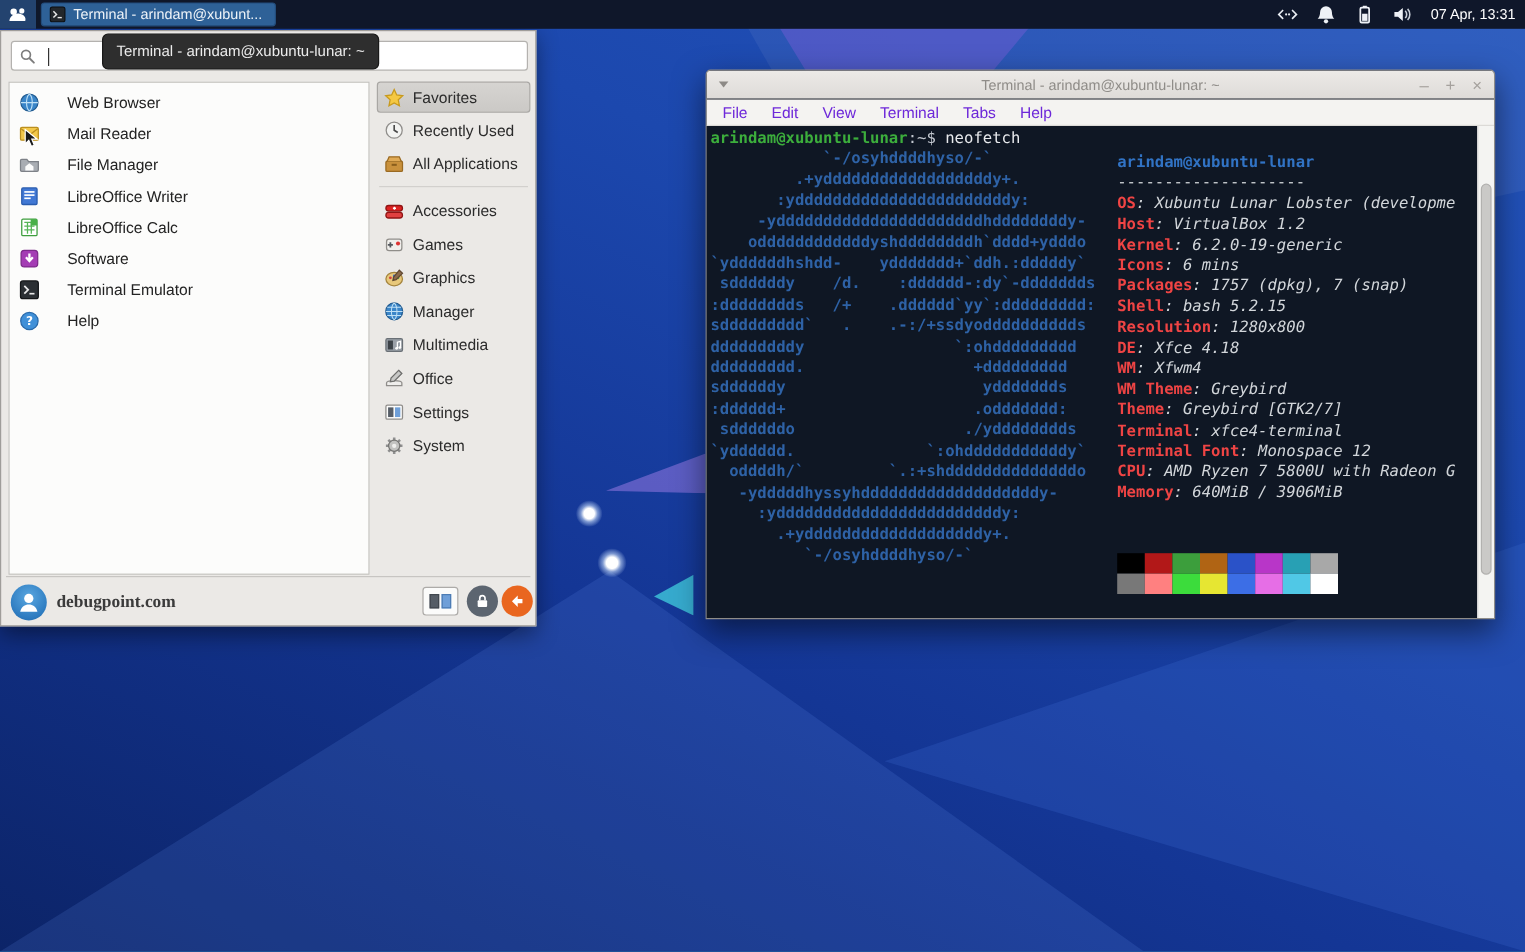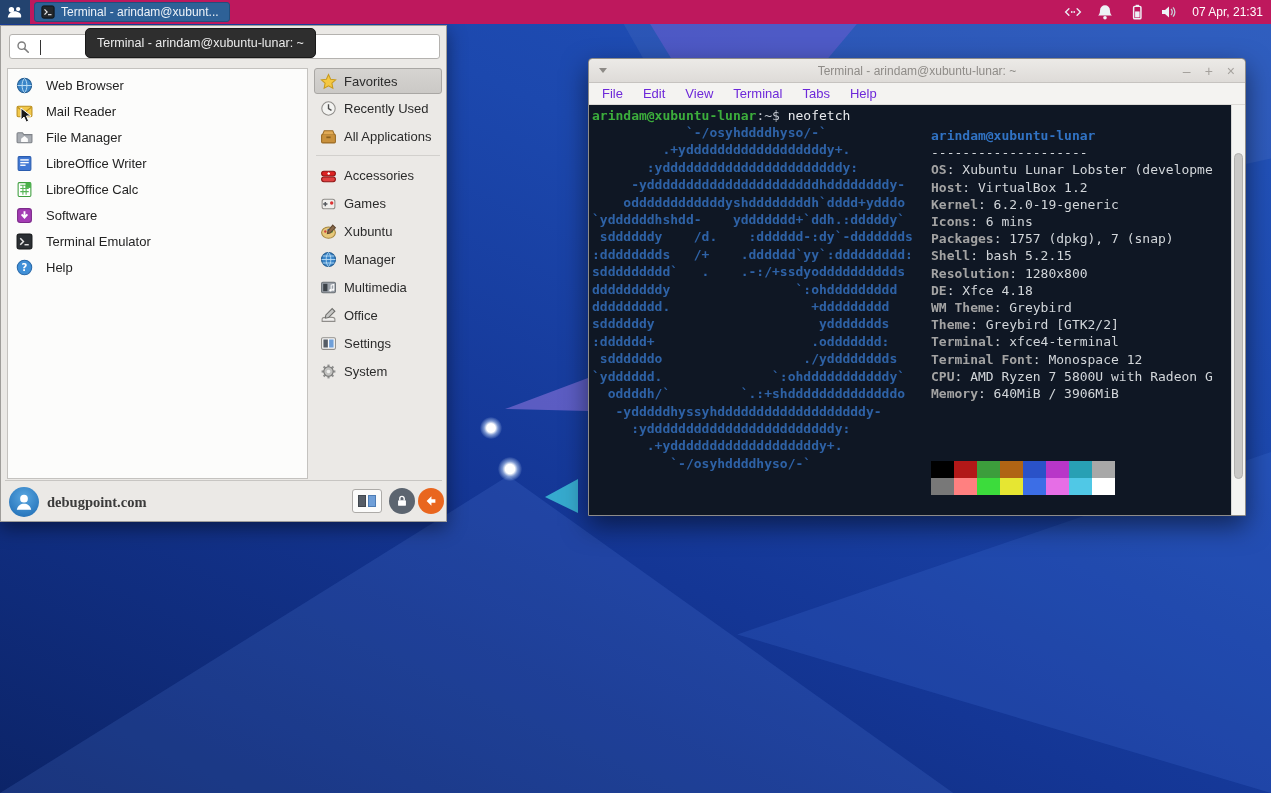--- a/index.html
+++ b/index.html
@@ -14,41 +14,41 @@
   .tri2 { background:rgba(135,95,220,0.38); clip-path:polygon(50% 0,69% 0,58% 21%); }
   .tri3 { background:rgba(110,155,245,0.15); clip-path:polygon(0 100%,40% 60%,75% 100%); }
   .tri4 { background:rgba(80,130,235,0.18); clip-path:polygon(58% 80%,100% 57%,100% 100%); }
   .tri5 { background:rgba(60,190,215,0.85); clip-path:polygon(545px 497px,578px 479px,578px 513px); }
   .tri6 { background:rgba(150,120,225,0.55); clip-path:polygon(505px 409px,588px 378px,588px 411px); }
   .dot { position:absolute; border-radius:50%; background:radial-gradient(circle,#ffffff 0 28%, rgba(210,230,255,.55) 45%, rgba(150,190,255,0) 72%); }
   .dot1 { left:480px; top:417px; width:22px; height:22px; }
   .dot2 { left:498px; top:457px; width:24px; height:24px; }
 
   
-  .panel { position:absolute; left:0; top:0; width:1271px; height:24px; background:#be185d;
+  .panel { position:absolute; left:0; top:0; width:1271px; height:24px; background:#0f172a;
     display:flex; align-items:center; z-index:40; }
   .whisker-btn { width:30px; height:24px; display:flex; align-items:center; justify-content:center;
     background:#23436f; cursor:default; }
   .task-btn { margin-left:4px; width:196px; height:20px; background:#2e6197; border:1px solid #234d7c;
     border-radius:3px; display:flex; align-items:center; gap:6px; padding:0 6px; overflow:hidden; }
   .task-btn .label { color:#eef3f8; font-size:12px; white-space:nowrap; overflow:hidden; }
   .tray { margin-left:auto; display:flex; align-items:center; gap:14px; padding-right:6px; }
   .tray .ticn { width:18px; height:18px; display:flex; align-items:center; justify-content:center; }
   .clock { color:#ffffff; font-size:12px; white-space:nowrap; padding-right:2px; }
 
   
   .menu { position:absolute; left:0; top:25px; width:447px; height:497px; background:#ebe9e6;
     border:1px solid #9f9d9a; box-shadow:0 6px 18px rgba(0,0,0,.45); z-index:30; }
   .search-box { position:absolute; left:8px; top:8px; width:431px; height:25px; background:#ffffff;
     border:1px solid #b4b2af; border-radius:3px; display:flex; align-items:center; padding:0 6px; gap:6px; }
   .search-box input { border:none; outline:none; flex:1; font-size:13px; font-family:inherit; color:#222; background:transparent; }
   .caret { width:1px; height:15px; background:#333; position:absolute; left:30px; top:5px; }
   .apps-pane { position:absolute; left:6px; top:42px; width:301px; height:411px; background:#fcfcfb;
     border:1px solid #c4c2bf; padding-top:3px; overflow:hidden; }
-  .app-item { height:26px; display:flex; align-items:center; gap:13px; padding:0 8px; }
+  .app-item { height:26px; display:flex; align-items:center; gap:23px; padding:0 8px; }
   .app-item .lbl { font-size:13px; color:#232323; }
   .cats { position:absolute; left:313px; top:42px; width:128px; }
   .cat-item { height:28px; display:flex; align-items:center; gap:7px; padding:0 5px; border:1px solid transparent; }
   .cat-item.selected { background:linear-gradient(#d6d4d1,#cbc9c6); border:1px solid #a9a7a4; border-radius:3px; height:26px;align-items:center; }
   .cat-item .lbl { font-size:13px; color:#2b2b2b; white-space:nowrap; }
   .cat-sep { border-top:1px solid #d2d0cd; margin:5px 2px; }
   .menu-footer-sep { position:absolute; left:4px; right:4px; top:454px; border-top:1px solid #c7c5c2; }
   .avatar { position:absolute; left:8px; top:461px; width:30px; height:30px; border-radius:50%;
     background:radial-gradient(circle at 50% 35%, #5aa7e0, #2d7bc0 70%, #1f64a4); display:flex; align-items:center; justify-content:center; }
   .username { position:absolute; left:46px; top:468px; font-size:14.5px; font-weight:bold; color:#3b3b3b;font-family:Liberation Serif, serif; }
@@ -85,22 +85,22 @@
     font-family:"DejaVu Sans Mono","Liberation Mono",monospace; font-size:13px; }
   .promptline { position:absolute; left:3px; top:3px; white-space:pre; }
   .p-user { color:#3cae3c; font-weight:bold; }
   .p-rest { color:#c3c8d0; }
   .p-cmd { color:#e8eaed; }
   .art { position:absolute; left:3px; top:19px; color:#2e62a6; font-weight:bold; line-height:17.4px; white-space:pre;
     font-family:inherit; font-size:13px; }
   .info { position:absolute; left:342px; top:22px; line-height:17.2px; white-space:nowrap; }
   .ihead { color:#3173c4; font-weight:bold; }
   .isep-dash { color:#d2d6da; }
-  .ilabel { color:#a3a3a3; font-weight:bold;margin-top:44px; }
-  .ival { color:#d2d6da; }
+  .ilabel { color:#ef4444; font-weight:bold;margin-top:44px; }
+  .ival { color:#d2d6da;font-style:italic; }
   .palette { position:absolute; left:342px; top:356px; width:184px; }
   .prow { display:flex; }
   .swatch { width:23px; height:17px; }
   .scrollbar { position:absolute; right:0; top:0; bottom:0; width:14px; background:#f4f4f2; border-left:1px solid #d8d8d6; }
   .thumb { position:absolute; left:2px; width:9px; top:48px; height:326px; background:#cac9c7; border:1px solid #b2b1af; border-radius:5px; }
 
   .icn { display:inline-flex; align-items:center; justify-content:center; flex:none; }
   .icn svg { width:100%; height:100%; }
 </style>
 </head>
@@ -157,21 +157,21 @@
           <rect x="6.8" y="1.6" width="3" height="1.6" fill="#eef1f6"></rect>
           <rect x="6.3" y="7.5" width="4" height="5.3" fill="#eef1f6"></rect>
         </svg>
       </span>
     <span class="ticn icn">
         <svg viewBox="0 0 18 16">
           <path d="M2 6v4h3l4 3.4V2.6L5 6z" fill="#eef1f6"></path>
           <path d="M11 5a4.2 4.2 0 010 6M13 3.4a6.6 6.6 0 010 9.2" stroke="#c9cfd8" stroke-width="1.3" fill="none"></path>
         </svg>
       </span>
-    <span class="clock">07 Apr, 21:31</span>
+    <span class="clock">07 Apr, 13:31</span>
   </div>
 </div>
 
 <div class="menu">
   <div class="search-box">
     <span class="icn" style="width:14px;height:14px">
         <svg viewBox="0 0 16 16">
           <circle cx="6.5" cy="6.5" r="4.2" fill="none" stroke="#7d7d7d" stroke-width="1.6"></circle>
           <line x1="9.8" y1="9.8" x2="14" y2="14" stroke="#7d7d7d" stroke-width="1.8" stroke-linecap="round"></line>
         </svg>
@@ -309,21 +309,21 @@
       <div class="cat-item">
         <span class="icn" style="width: 17px; height: 17px;">
           <svg viewBox="0 0 16 16">
             <ellipse cx="8" cy="9" rx="6.5" ry="5.3" fill="#e8c87a" stroke="#a5853e"></ellipse>
             <circle cx="5" cy="8" r="1.1" fill="#d04040"></circle>
             <circle cx="8" cy="6.6" r="1.1" fill="#4070c8"></circle>
             <circle cx="11" cy="8" r="1.1" fill="#48a048"></circle>
             <path d="M12 2l2.5 2.5-5 5L7 10l.5-2.5z" fill="#8a6a4a" stroke="#5e4630"></path>
           </svg>
         </span>
-        <span class="lbl">Xubuntu</span>
+        <span class="lbl">Graphics</span>
       </div>
       <div class="cat-item">
         <span class="icn" style="width: 17px; height: 17px;">
           <svg viewBox="0 0 16 16">
             <circle cx="8" cy="8" r="6.6" fill="#3a85c8" stroke="#225b90"></circle>
             <path d="M1.4 8h13.2M8 1.4c2.9 2.4 2.9 10.8 0 13.2M8 1.4c-2.9 2.4-2.9 10.8 0 13.2M2.5 4.7h11M2.5 11.3h11" stroke="#bfe0f5" stroke-width=".8" fill="none"></path>
           </svg>
         </span>
         <span class="lbl">Manager</span>
       </div>
@@ -457,22 +457,23 @@
       <div class="isep-dash">--------------------</div>
       <div>
           <div class="info-line"><span class="ilabel">OS</span><span class="ival">: Xubuntu Lunar Lobster (developme</span></div>
           <div class="info-line"><span class="ilabel">Host</span><span class="ival">: VirtualBox 1.2</span></div>
           <div class="info-line"><span class="ilabel">Kernel</span><span class="ival">: 6.2.0-19-generic</span></div>
           <div class="info-line"><span class="ilabel">Icons</span><span class="ival">: 6 mins</span></div>
           <div class="info-line"><span class="ilabel">Packages</span><span class="ival">: 1757 (dpkg), 7 (snap)</span></div>
           <div class="info-line"><span class="ilabel">Shell</span><span class="ival">: bash 5.2.15</span></div>
           <div class="info-line"><span class="ilabel">Resolution</span><span class="ival">: 1280x800</span></div>
           <div class="info-line"><span class="ilabel">DE</span><span class="ival">: Xfce 4.18</span></div>
+          <div class="info-line"><span class="ilabel">WM</span><span class="ival">: Xfwm4</span></div>
           <div class="info-line"><span class="ilabel">WM Theme</span><span class="ival">: Greybird</span></div>
-          <div class="info-line"><span class="ilabel">Theme</span><span class="ival">: Greybird [GTK2/2]</span></div>
+          <div class="info-line"><span class="ilabel">Theme</span><span class="ival">: Greybird [GTK2/7]</span></div>
           <div class="info-line"><span class="ilabel">Terminal</span><span class="ival">: xfce4-terminal</span></div>
           <div class="info-line"><span class="ilabel">Terminal Font</span><span class="ival">: Monospace 12</span></div>
           <div class="info-line"><span class="ilabel">CPU</span><span class="ival">: AMD Ryzen 7 5800U with Radeon G</span></div>
           <div class="info-line"><span class="ilabel">Memory</span><span class="ival">: 640MiB / 3906MiB</span></div>
         </div>
     </div>
     <div class="palette">
       <div class="prow">
           <div class="swatch" style="background: rgb(0, 0, 0);"></div>
           <div class="swatch" style="background: rgb(178, 24, 24);"></div>

